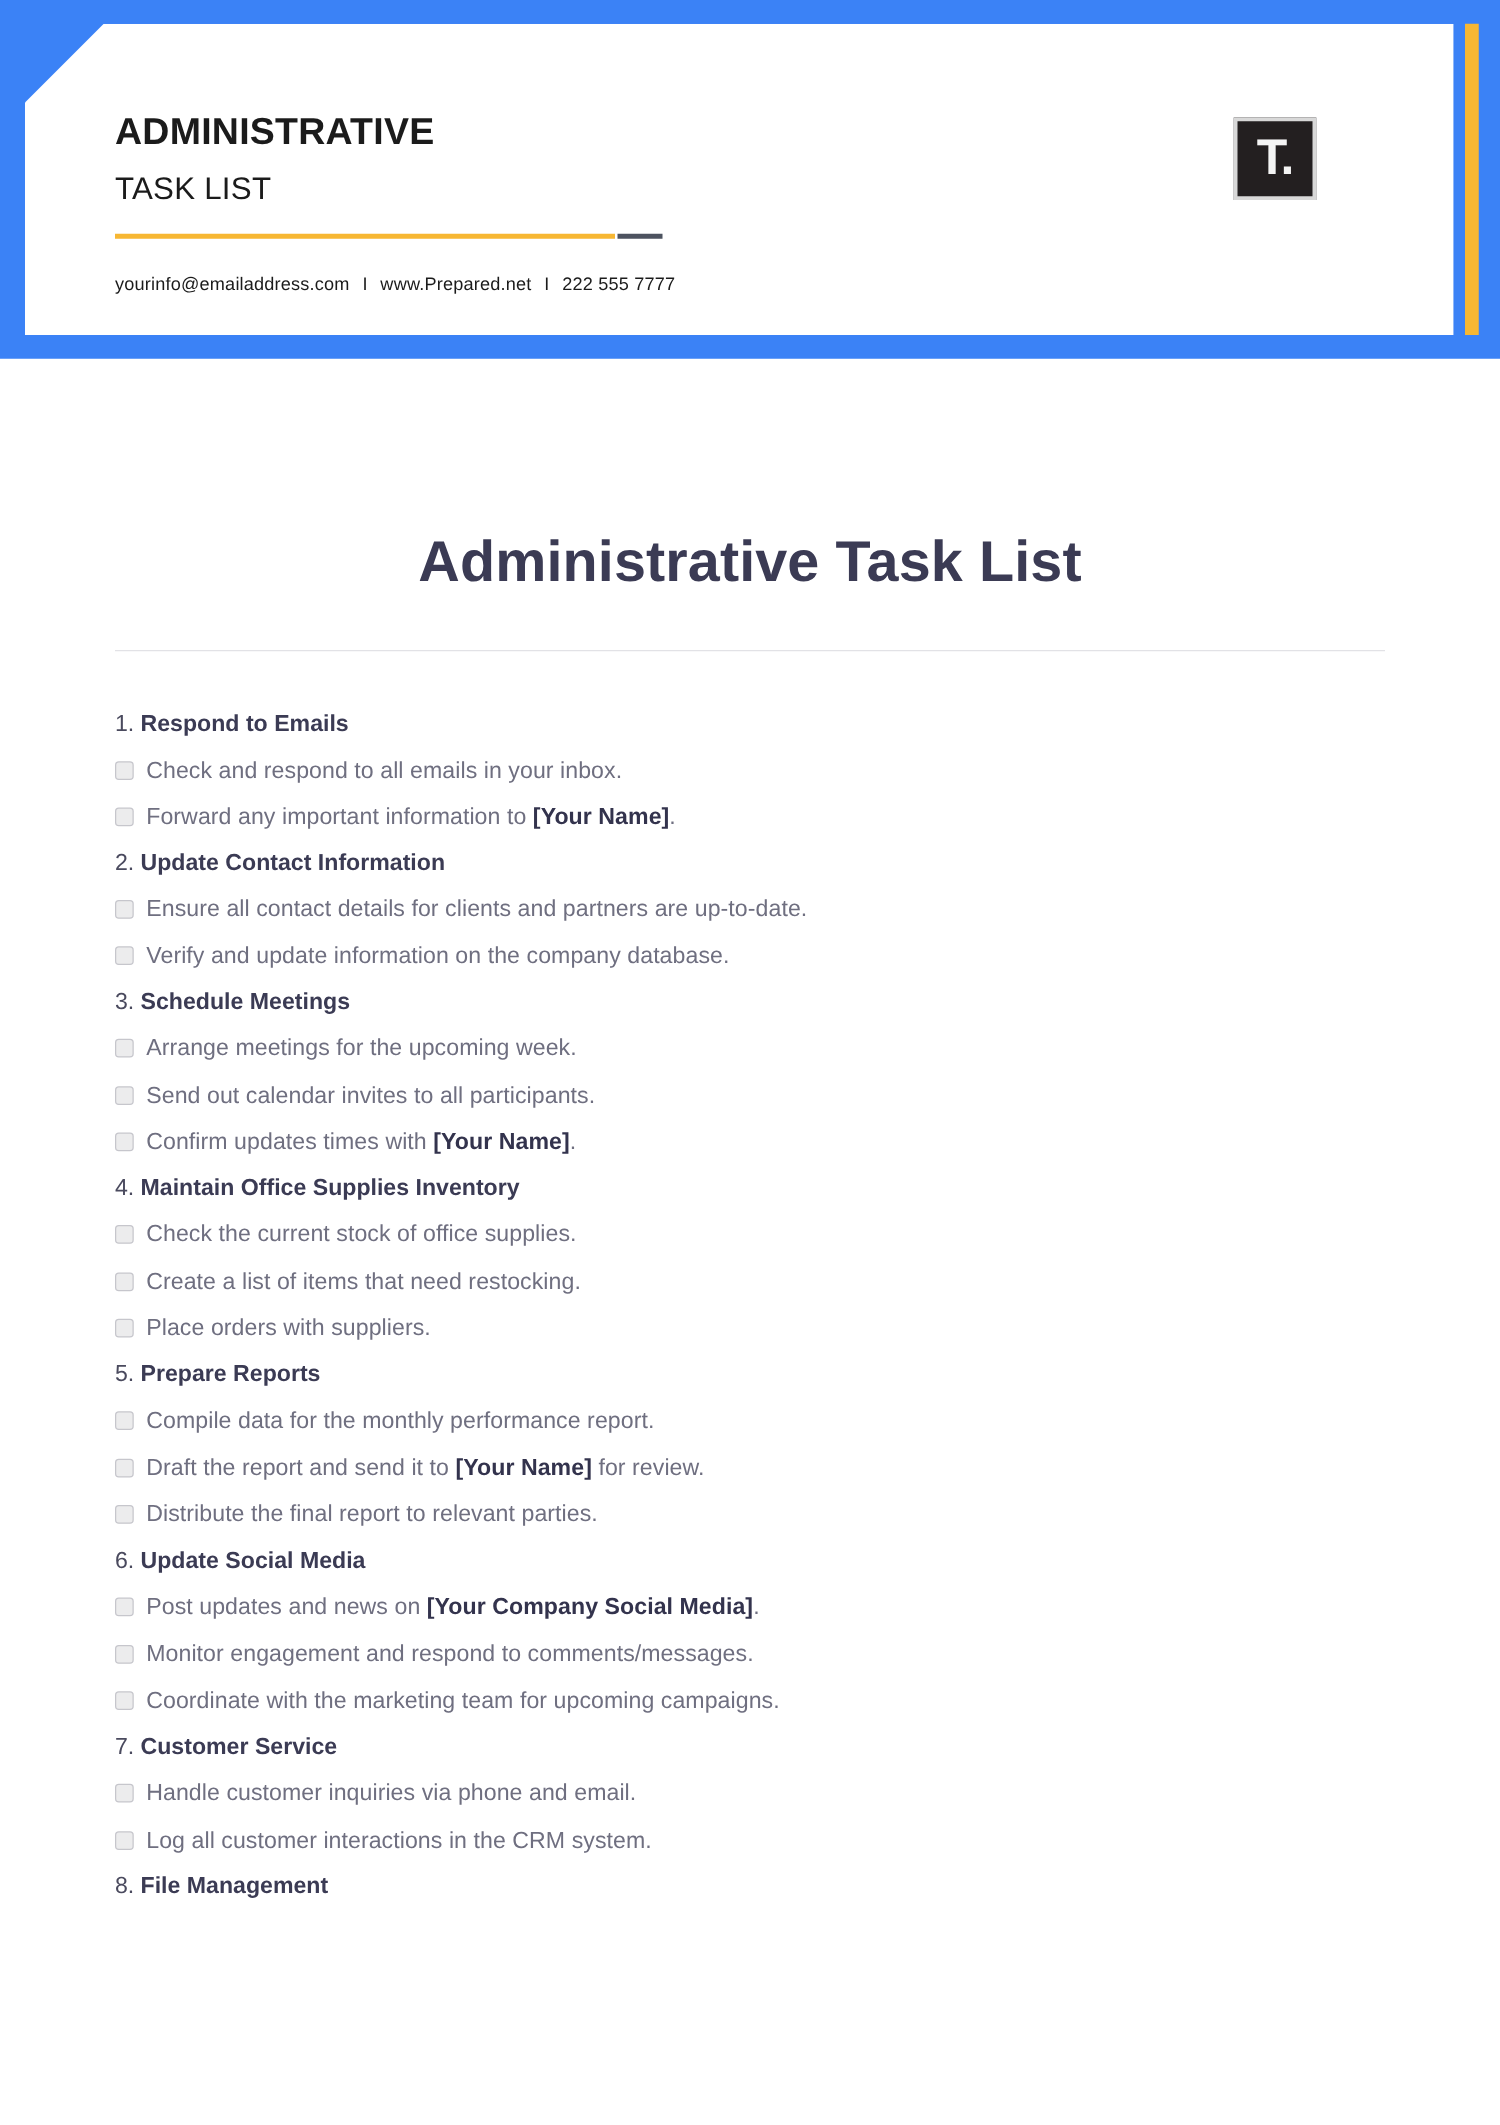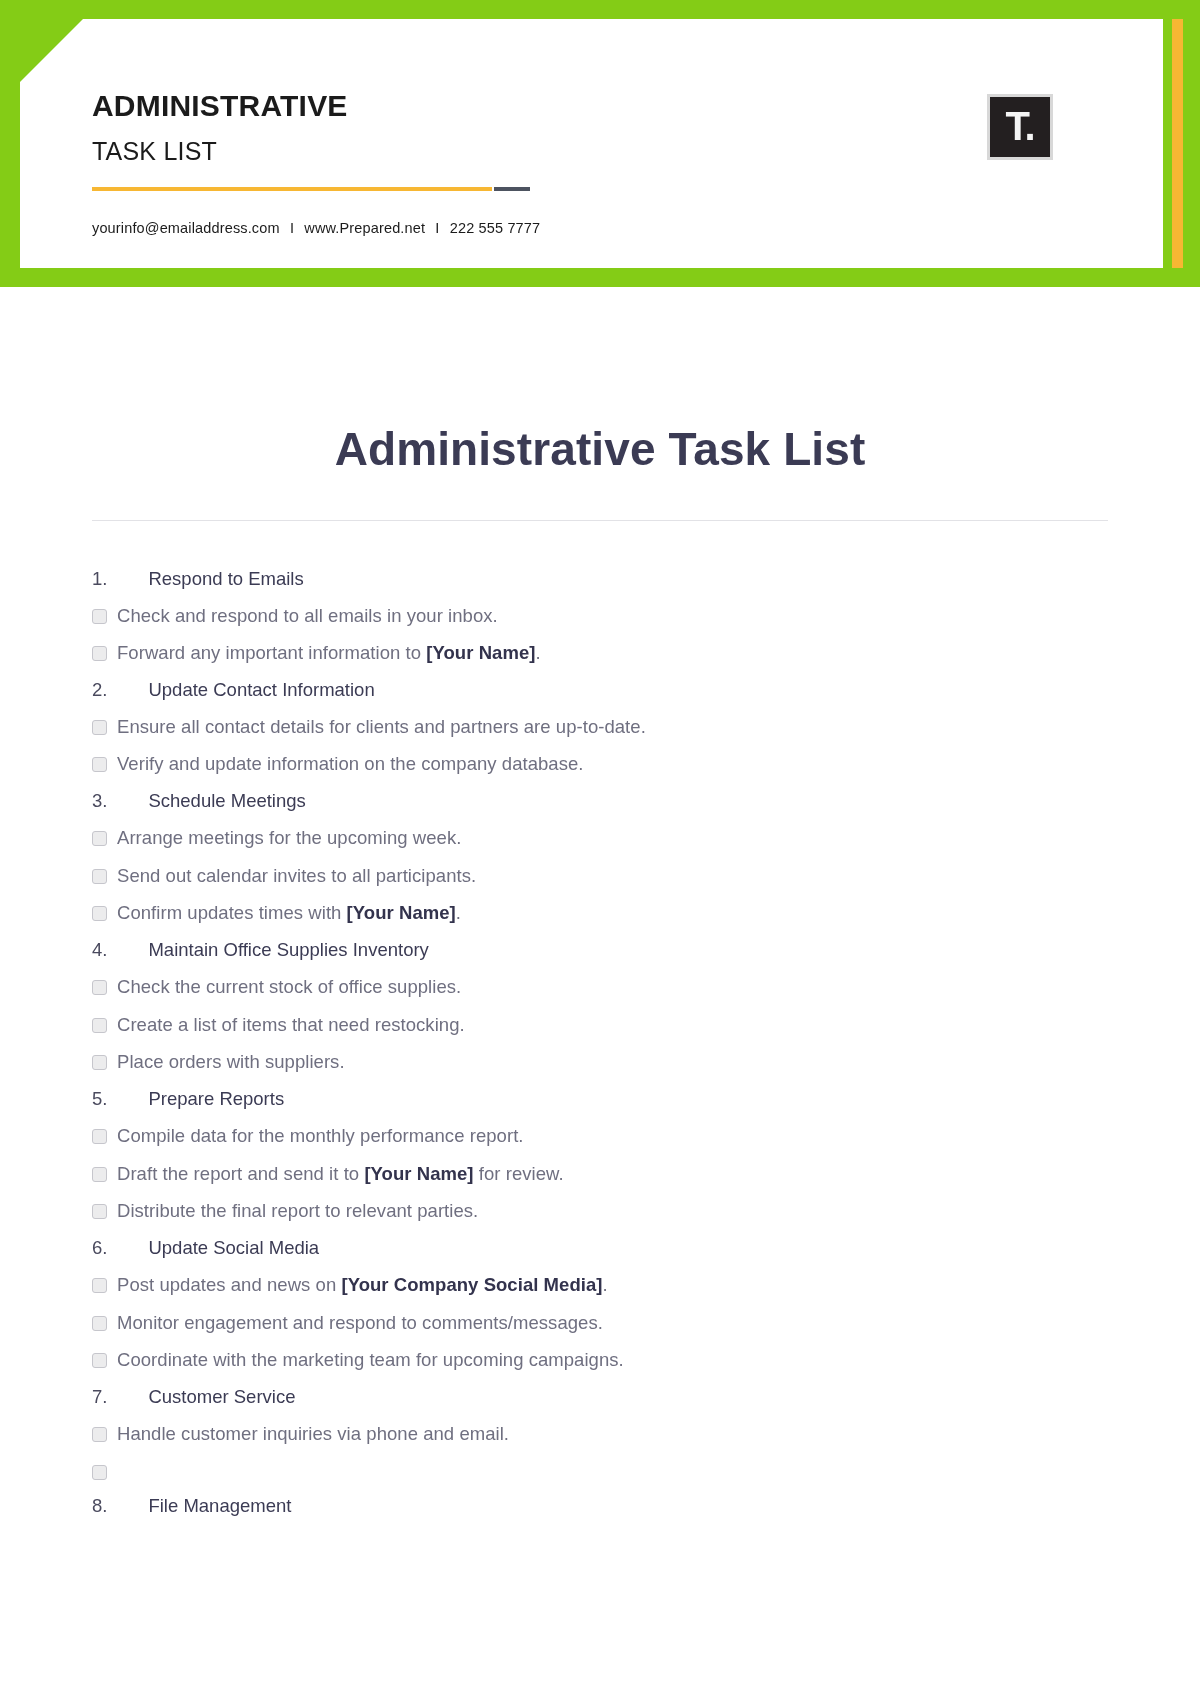--- a/index.html
+++ b/index.html
@@ -17,21 +17,21 @@
     width: 1200px;
     height: 1700px;
     background: #ffffff;
   }
 
   
   .letterhead {
     position: relative;
     width: 1200px;
     height: 287px;
-    background: #84cc16;
+    background: #3b82f6;
     overflow: hidden;
     text-decoration: underline;
   }
 
   .letterhead-paper {
     position: absolute;
     left: 20px;
     top: 19px;
     width: 1143px;
     height: 249px;
@@ -174,22 +174,21 @@
     white-space: nowrap;
   }
 
   .section-heading .num {
     font-weight: 400;
     color: #4a4a5e;
     margin-right: 5px;
   }
 
   .section-heading .sec-label {
-    font-weight: 400;
-    margin-left: 36px;
+    font-weight: 700;
   }
 
   .task-row {
     display: flex;
     align-items: flex-start;
     padding: 8px 0 8px 0;
   }
 
   .checkbox {
     flex: 0 0 auto;
@@ -321,18 +320,19 @@
           <span class="checkbox"></span>
           <span class="task-text"><span>Coordinate with the marketing team for upcoming campaigns.</span></span>
         </div>
         <div class="section-heading"><span class="num">7.</span><span class="sec-label">Customer Service</span></div>
         <div class="task-row">
           <span class="checkbox"></span>
           <span class="task-text"><span>Handle customer inquiries via phone and email.</span></span>
         </div>
         <div class="task-row">
           <span class="checkbox"></span>
+          <span class="task-text"><span>Log all customer interactions in the CRM system.</span></span>
         </div>
         <div class="section-heading"><span class="num">8.</span><span class="sec-label">File Management</span></div>
       </div>
 
   </div>
 </div>
 
 </body></html>

